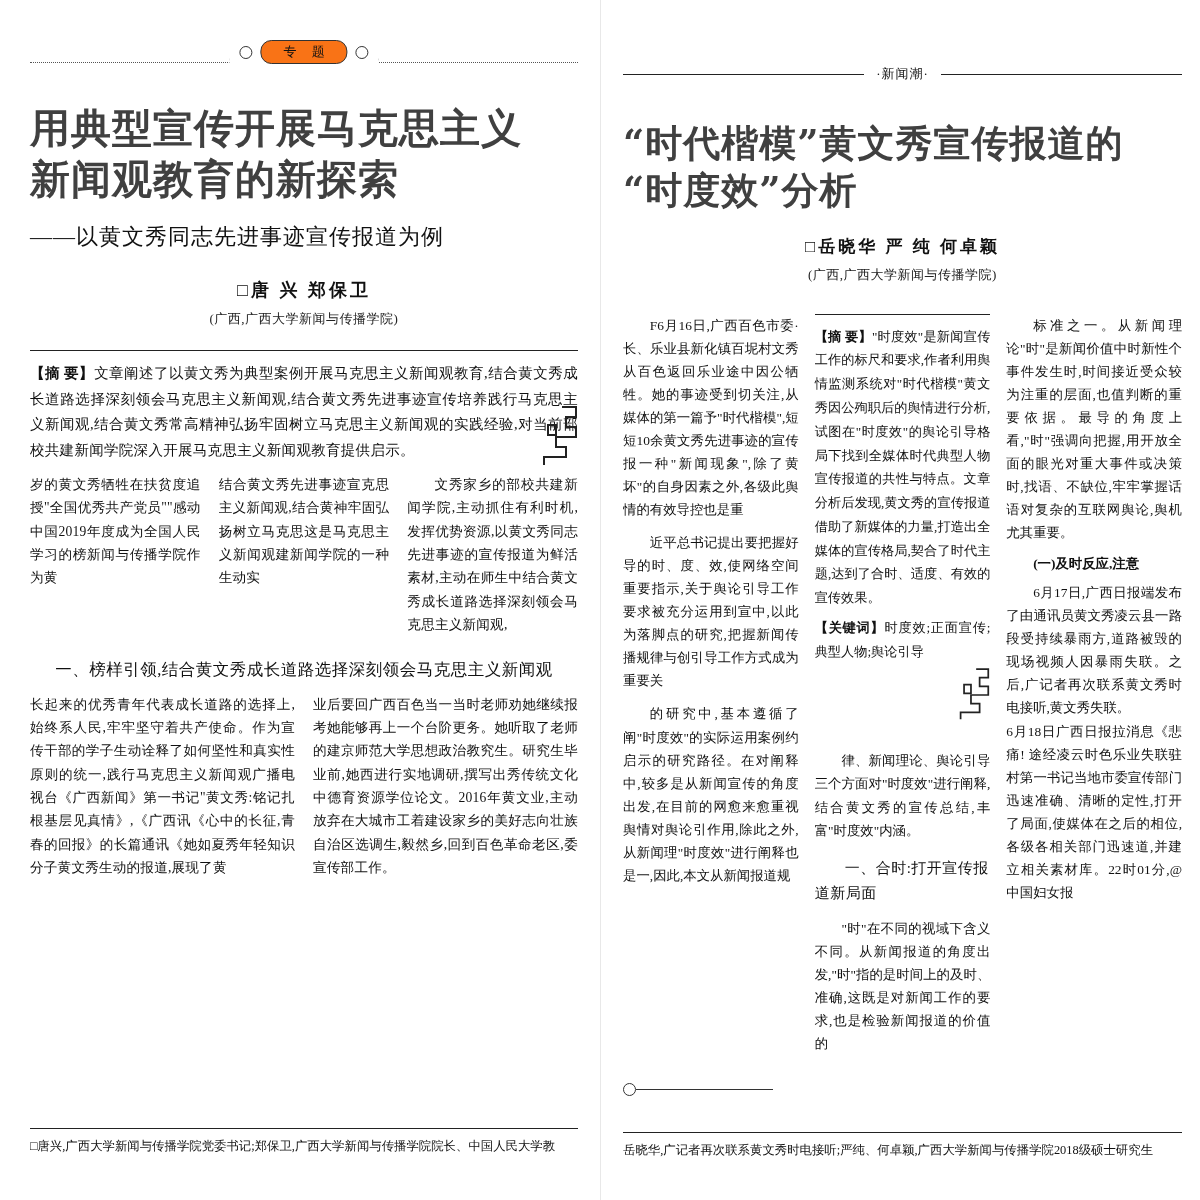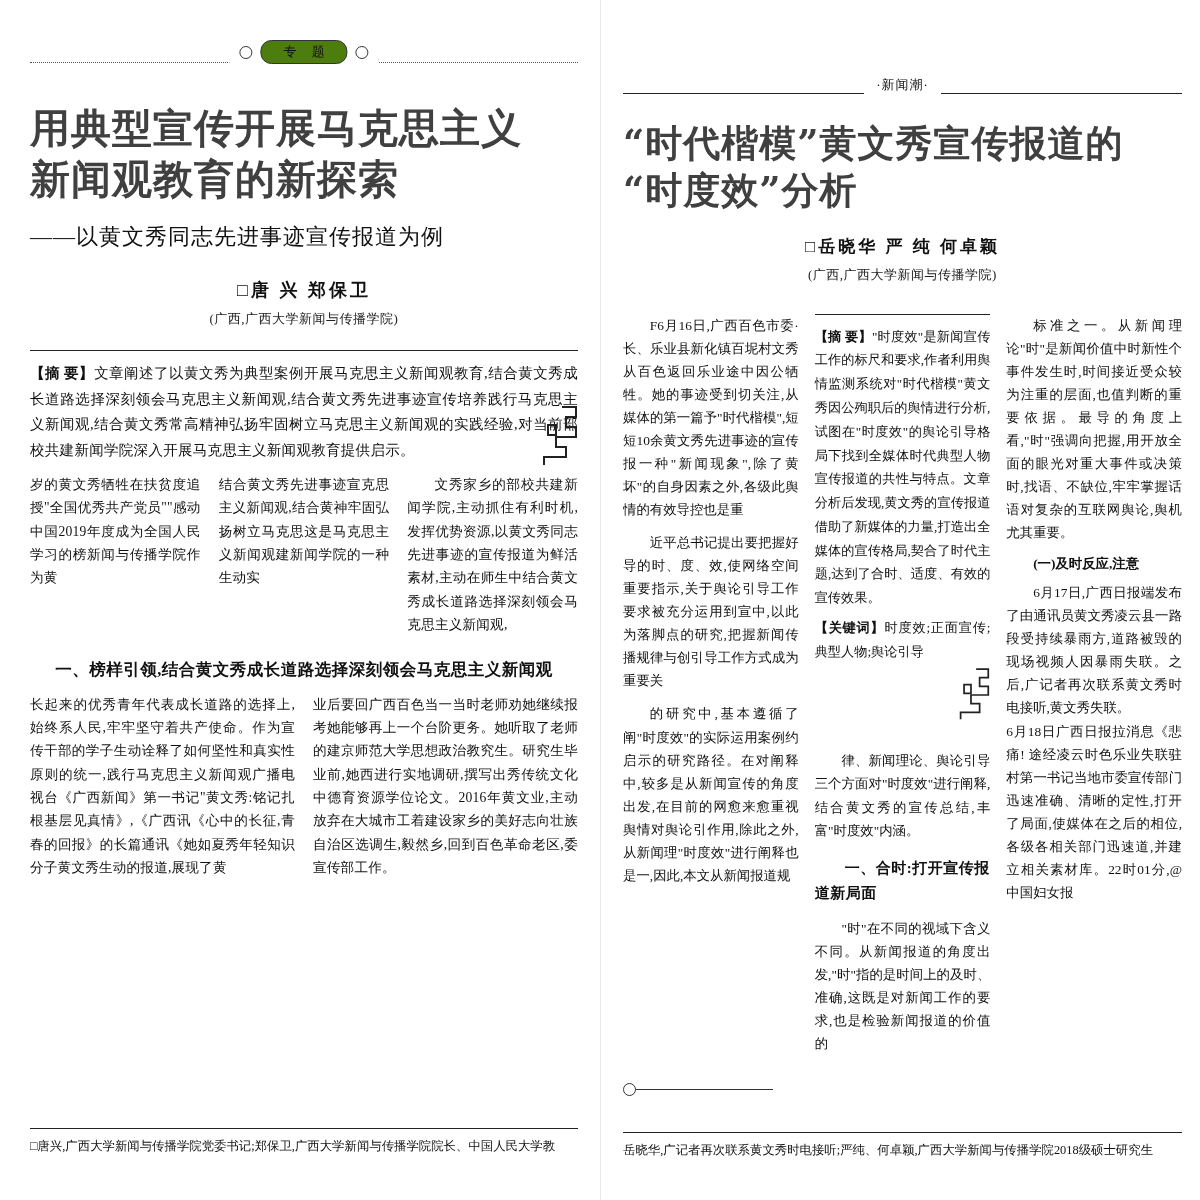--- a/index.html
+++ b/index.html
@@ -72,41 +72,41 @@
     display: inline-block;
   }
   .runhead-left .pill {
     border: 1.2px solid #333;
     border-radius: 11px;
     padding: 2px 16px;
     font-size: 13px;
     letter-spacing: 6px;
     text-indent: 6px;
     color: #111;
-    background: #4d7c0f;
+    background: #f97316;
     font-family: "Liberation Serif", serif;
   }
   .runhead-left .arc {
     position: absolute;
     left: 50%;
     transform: translateX(-50%);
     top: 4px;
     width: 150px;
     height: 16px;
     border-top: 1.2px solid #444;
     border-radius: 50% / 100% 100% 0 0;
   }
 
   
   .runhead-right {
     position: relative;
     height: 40px;
     margin-top: 28px;
     display: flex;
-    align-items: flex-end;
+    align-items: center;
   }
   .runhead-right .line {
     flex: 1;
     border-top: 1.5px solid #222;
   }
   .runhead-right .label {
     font-size: 13px;
     letter-spacing: 1px;
     padding: 0 12px;
     white-space: nowrap;
@@ -176,21 +176,21 @@
   }
   .deco {
     position: absolute;
     right: 0;
     bottom: -6px;
     width: 74px;
     height: 64px;
   }
 
   .section-h {
-    font-weight: bold;
+    font-weight: normal;
     font-size: 16.5px;
     text-align: center;
     margin: 22px 0 12px;
     letter-spacing: 0.5px;
   }
   .section-h.small {
     font-size: 15px;
     text-align: left;
     margin: 14px 0 10px;
     text-indent: 2em;

